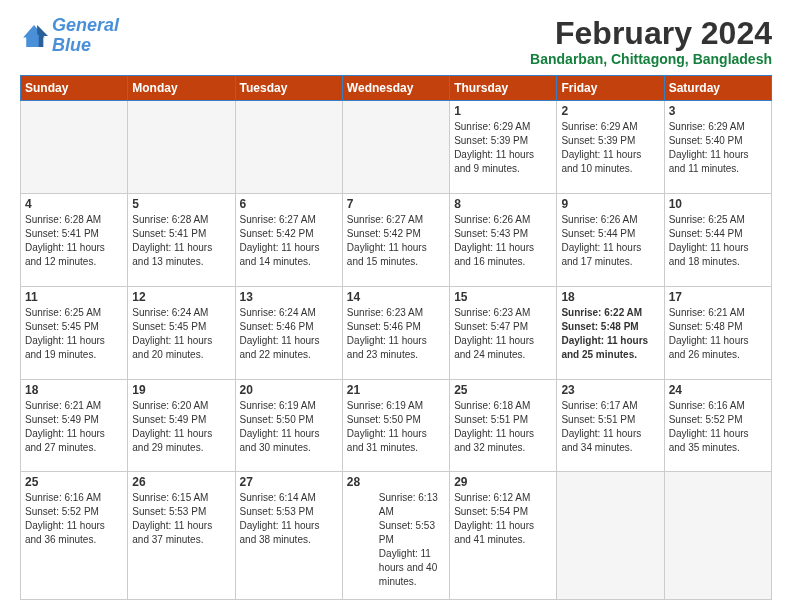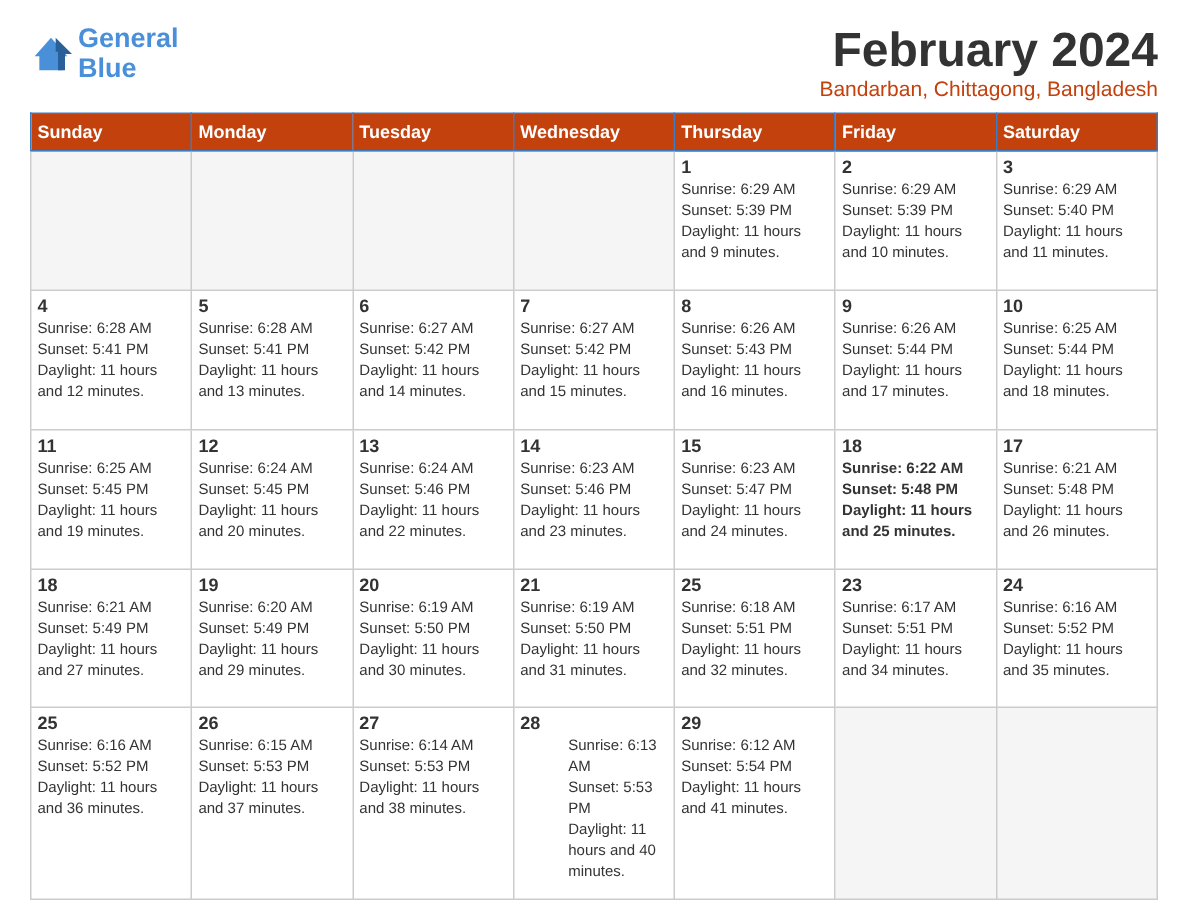--- a/index.html
+++ b/index.html
@@ -20,20 +20,21 @@
     .header {
       display: flex;
       align-items: flex-start;
       justify-content: space-between;
       margin-bottom: 8px;
     }
     .logo {
       display: flex;
       align-items: center;
       gap: 4px;
+      font-style: italic;
     }
     .logo-text {
       font-size: 18px;
       font-weight: bold;
       color: #333;
       line-height: 1.1;
     }
     .logo-text span {
       color: #4a90d9;
     }
@@ -45,22 +46,22 @@
       text-align: right;
     }
     .title-block h1 {
       font-size: 32px;
       font-weight: bold;
       color: #333;
       line-height: 1.1;
     }
     .title-block h2 {
       font-size: 14px;
-      font-weight: normal;
-      color: #c2410c;
+      font-weight: bold;
+      color: #15803d;
     }
     .calendar {
       flex: 1;
       border: 1px solid #ccc;
       border-collapse: collapse;
       width: 100%;
       table-layout: fixed;
       font-size: 10.5px;
     }
     .calendar th {

